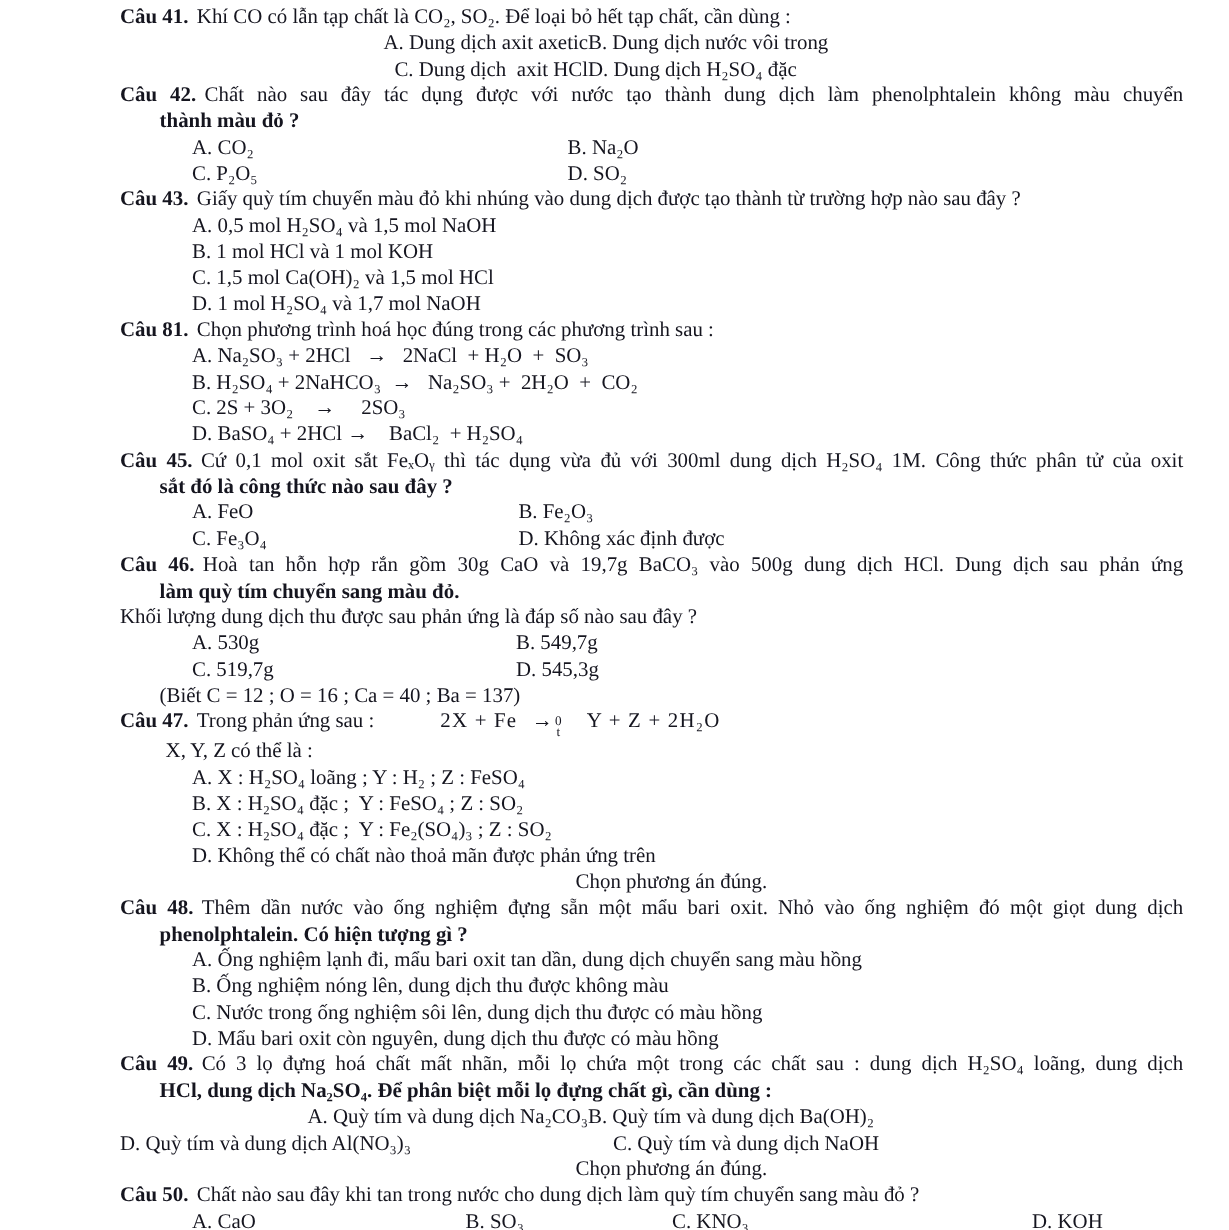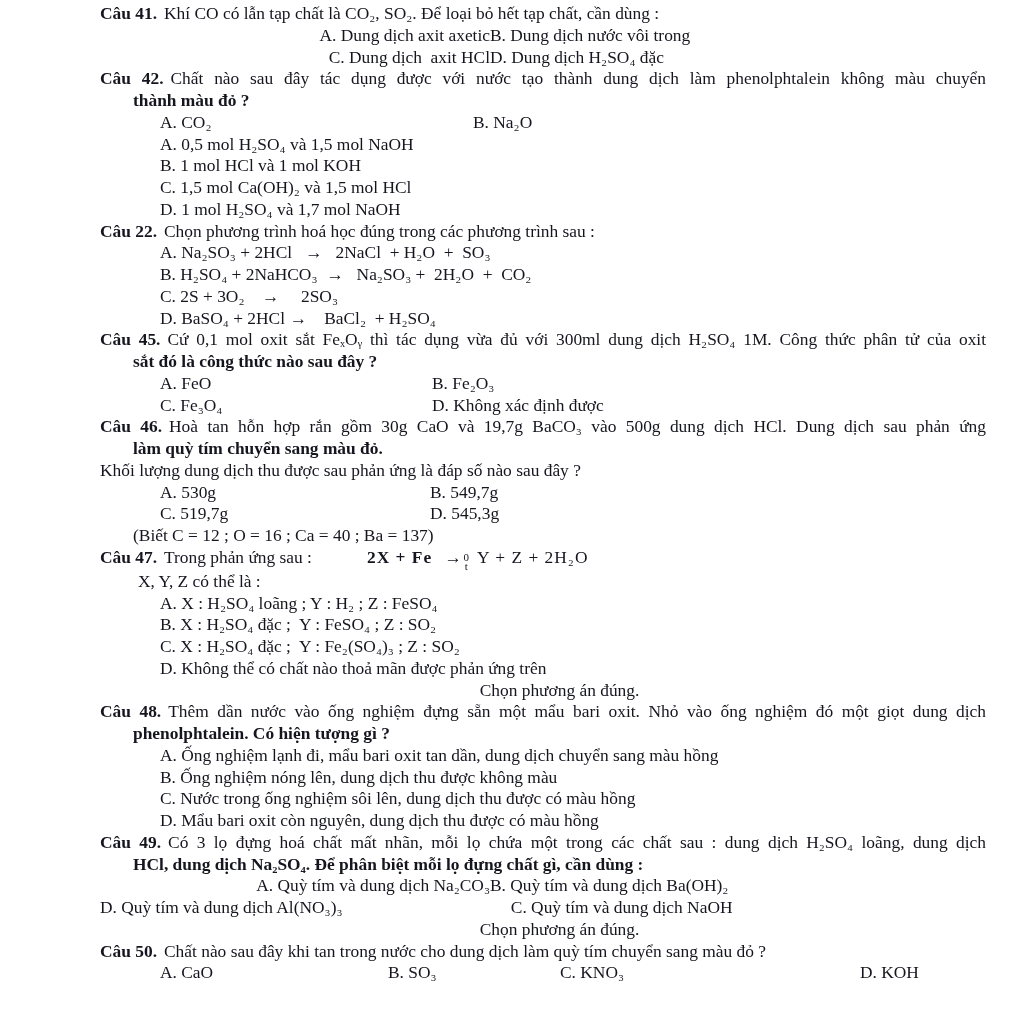--- a/index.html
+++ b/index.html
@@ -32,22 +32,22 @@
   .w390 .c1 { width: 390px; text-align: right; }
   .w373 .c1 { width: 373px; }
   .w332 .c1 { width: 332px; }
   .w330 .c1 { width: 330px; }
   .optline { padding-left: 60px; }     
   .optrow.four .ca { box-sizing: border-box; padding-left: 60px; width: 288px; flex: 0 0 auto; }
   .optrow.four .cb { width: 172px; flex: 0 0 auto; }
   .optrow.four .cc { width: 300px; flex: 0 0 auto; }
   
   .equation { margin-left: 55px; }
-  .eq-lhs { margin-right: 12px; letter-spacing: 1px; font-weight: bold; }
-  .eq-rhs { margin-left: 4px; letter-spacing: 1px; }
+  .eq-lhs { margin-right: 12px; letter-spacing: 1px; }
+  .eq-rhs { margin-left: 17px; letter-spacing: 1px; }
   .eq-cond {
     display: inline-flex;
     flex-direction: column;
     align-items: center;
     font-size: 11px;
     line-height: 9px;
     vertical-align: 2px;
     margin-left: 2px;
     margin-right: 4px;
   }
@@ -69,31 +69,36 @@
     </div>
   </div>
 
   <div>
     <p class="qline j"><b class="qnum">Câu 42.</b><span>Chất nào sau đây tác dụng được với nước tạo thành dung dịch làm phenolphtalein không màu chuyển</span></p>
     <p class="contline">thành màu đỏ ?</p>
     <div class="optrow w373">
       <span class="opt c1">A. CO₂</span>
       <span class="opt">B. Na₂O</span>
     </div>
+    <div class="optrow w373">
+      <span class="opt c1">C. P₂O₅</span>
+      <span class="opt">D. SO₂</span>
+    </div>
   </div>
 
   <div>
+    <p class="qline"><b class="qnum">Câu 43.</b><span>Giấy quỳ tím chuyển màu đỏ khi nhúng vào dung dịch được tạo thành từ trường hợp nào sau đây ?</span></p>
     <p class="optline opt">A. 0,5 mol H₂SO₄ và 1,5 mol NaOH</p>
     <p class="optline opt">B. 1 mol HCl và 1 mol KOH</p>
     <p class="optline opt">C. 1,5 mol Ca(OH)₂ và 1,5 mol HCl</p>
     <p class="optline opt">D. 1 mol H₂SO₄ và 1,7 mol NaOH</p>
   </div>
 
   <div>
-    <p class="qline"><b class="qnum">Câu 22.</b><span>Chọn phương trình hoá học đúng trong các phương trình sau :</span></p>
+    <p class="qline"><b class="qnum">Câu 81.</b><span>Chọn phương trình hoá học đúng trong các phương trình sau :</span></p>
     <p class="optline opt">A. Na₂SO₃ + 2HCl   →   2NaCl  + H₂O  +  SO₃</p>
     <p class="optline opt">B. H₂SO₄ + 2NaHCO₃  →   Na₂SO₃ +  2H₂O  +  CO₂</p>
     <p class="optline opt">C. 2S + 3O₂    →     2SO₃</p>
     <p class="optline opt">D. BaSO₄ + 2HCl →    BaCl₂  + H₂SO₄</p>
   </div>
 
   <div>
     <p class="qline j"><b class="qnum">Câu 45.</b><span>Cứ 0,1 mol oxit sắt FeₓOᵧ thì tác dụng vừa đủ với 300ml dung dịch H₂SO₄ 1M. Công thức phân tử của oxit</span></p>
     <p class="contline">sắt đó là công thức nào sau đây ?</p>
     <div class="optrow w332">

